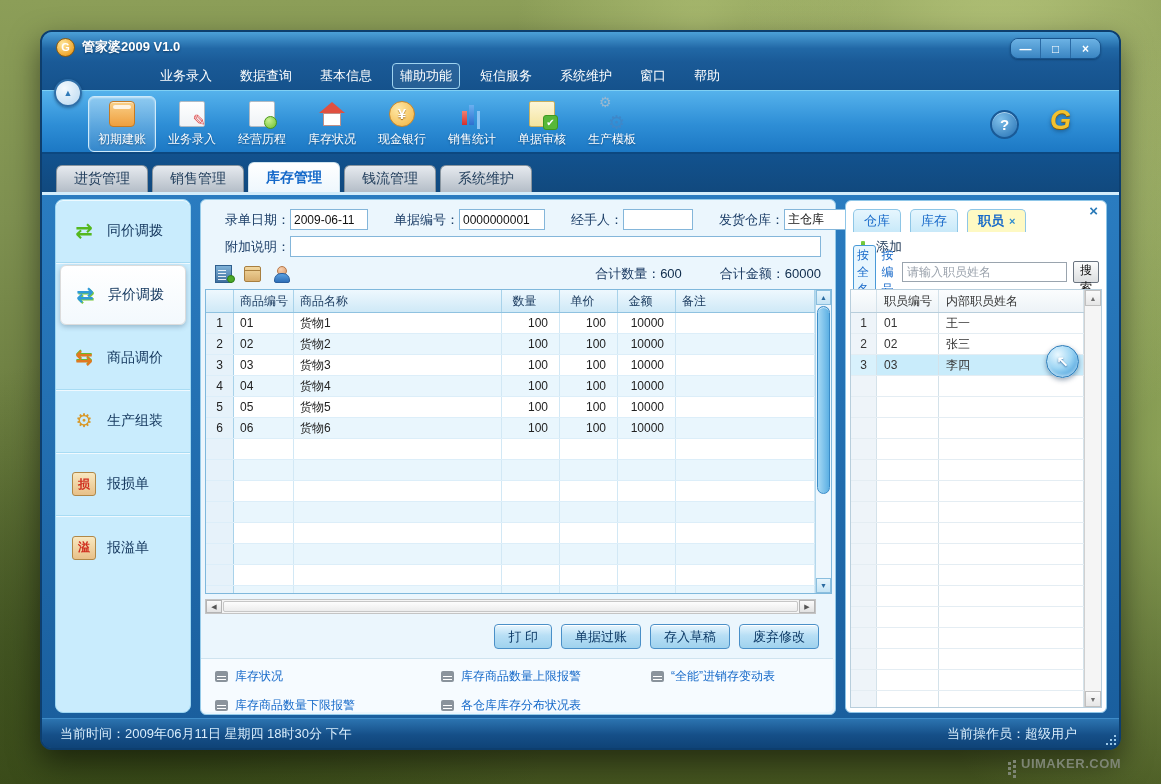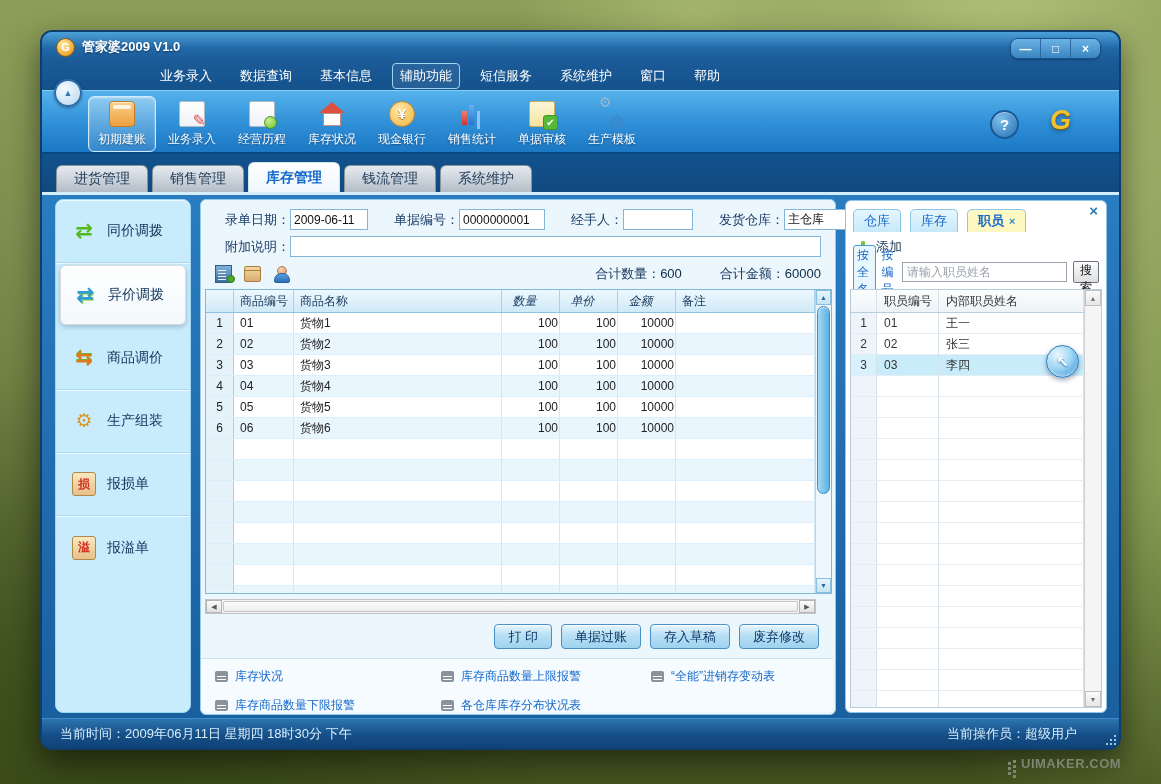--- a/index.html
+++ b/index.html
@@ -129,22 +129,22 @@
     box-sizing:border-box;display:flex;overflow:hidden;}
   .tbl-grid{width:609px;text-align:center;}
   .trow{display:flex;height:20px;border-bottom:1px solid #dceef9;}
   .trow.alt{background:#e9f6fd;}
   .trow.thead{height:22px;background:linear-gradient(#eef8fe,#cfe9f7);border-bottom:1px solid #8fc2e0;}
   .tcell{box-sizing:border-box;border-right:1px solid #d2e8f5;font-size:12px;color:#222;
     display:flex;align-items:center;padding:0 6px;overflow:hidden;white-space:nowrap;}
   .thead .tcell{color:#1c3c60;border-right:1px solid #a8d2ea;}
   .tcell.rowno{justify-content:center;background:#e6f2fa;border-right:1px solid #a8d2ea;padding:0;}
   .thead .tcell.rowno{background:transparent;}
-  .tcell.num{justify-content:flex-end;padding-right:1px;}
-  .thead .tcell.num{justify-content:center;padding-right:18px;font-style:italic;}
+  .tcell.num{justify-content:flex-end;padding-right:11px;}
+  .thead .tcell.num{justify-content:center;padding-right:18px;}
   .vscroll{width:15px;background:#eef7fd;border-left:1px solid #b5d8ec;position:relative;}
   .vs-arrow{position:absolute;left:0;right:0;height:15px;background:linear-gradient(#e8f5fc,#c5e4f5);
     border:1px solid #8abede;box-sizing:border-box;color:#2a6aa0;font-size:7px;display:flex;align-items:center;justify-content:center;}
   .vs-up{top:0;} .vs-down{bottom:0;}
   .vs-thumb{position:absolute;left:1px;right:1px;top:16px;height:62%;border-radius:7px;
     background:linear-gradient(90deg,#a5d8f4,#5cb0e4);border:1px solid #3a8cc8;box-sizing:border-box;
     box-shadow:inset 0 1px 0 rgba(255,255,255,.6);}
   .hscroll{position:absolute;left:4px;top:399px;width:611px;height:15px;background:#f4f4f4;border:1px solid #c4c4c4;
     box-sizing:border-box;}
   .hs-arrow{position:absolute;top:0;bottom:0;width:16px;background:linear-gradient(#fbfbfb,#e2e2e2);

